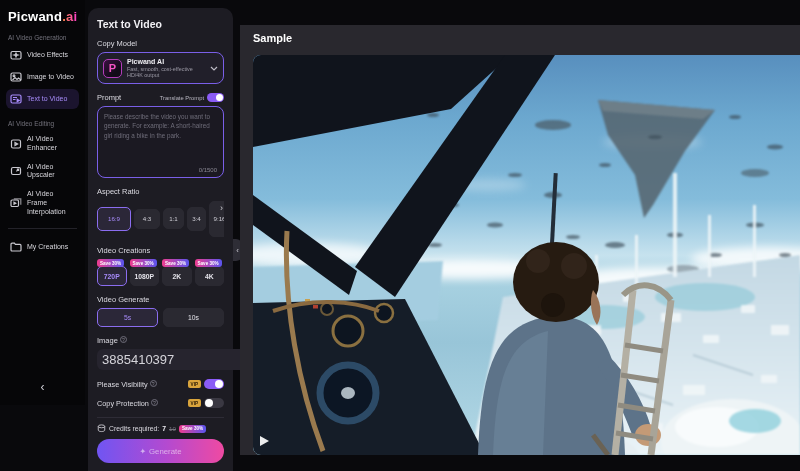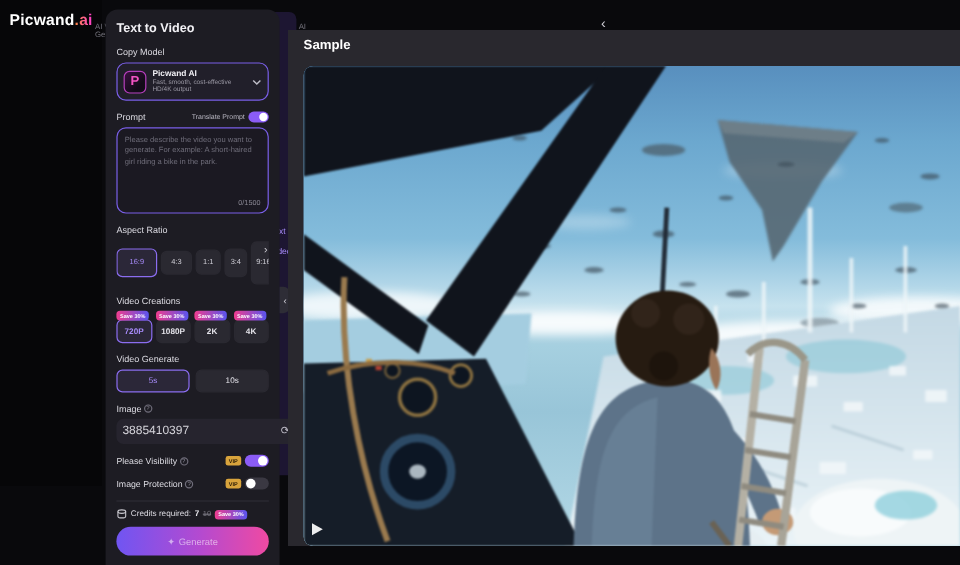--- a/index.html
+++ b/index.html
@@ -5,21 +5,21 @@
   * { margin:0; padding:0; box-sizing:border-box; }
   html,body { background:#050507; }
   .app {
     position:relative; width:800px; height:471px; overflow:hidden;
     background:#09090c; font-family:"Liberation Sans", sans-serif;
     -webkit-font-smoothing:antialiased;
   }
   
   .sidebar {
     position:absolute; left:0; top:0; width:85px; height:405px;
-    background:#060608; display:flex; flex-direction:row; padding:9px 6px 8px;
+    background:#060608; display:flex; flex-direction:column; padding:9px 6px 8px;
   }
   .logo { font-size:13px; font-weight:bold; color:#fff; letter-spacing:.2px; margin-left:2px; }
   .logo .ai {
     background:linear-gradient(90deg,#ff8a3d,#ff3dd0);
     -webkit-background-clip:text; background-clip:text; color:transparent;
   }
   .side-section-label { font-size:6.5px; color:#73727c; margin:10px 2px 3px; }
   .side-item {
     display:flex; align-items:center; gap:5px; padding:4px 4px; margin:1px 0;
     border-radius:6px; color:#d8d7dd; cursor:pointer;
@@ -114,21 +114,21 @@
     color:#e4e3ea; font-size:6.8px; display:flex; align-items:center; justify-content:center; cursor:pointer;
   }
   .dur-btn.active { background:#2b2738; border-color:#8b6df0; color:#a78bfa; }
   
   .seed-row { display:flex; gap:4px; margin-bottom:9px; }
   .seed-input-wrap {
     flex:1; display:flex; align-items:center; background:#26242e; border-radius:6px; padding:0 5px; height:21px;
   }
   .seed-input {
     flex:1; min-width:0; background:transparent; border:none; outline:none;
-    font-family:"Liberation Sans", sans-serif; font-size:10px; color:#d5d4da;
+    font-family:"Liberation Sans", sans-serif; font-size:13px; color:#d5d4da;
   }
   .refresh-ico { color:#b9b7c2; font-size:9px; line-height:1; cursor:pointer; }
   .lock-btn {
     width:26px; height:21px; border-radius:6px; background:#2e2c36;
     display:flex; align-items:center; justify-content:center; cursor:pointer;
   }
   
   .toggle-row { display:flex; align-items:center; justify-content:space-between; margin-bottom:9px; }
   .toggle-lbl { font-size:7.3px; color:#dcdbe2; }
   .toggle-right { display:flex; align-items:center; gap:3px; }
@@ -333,21 +333,21 @@
     <div class="toggle-row">
       <span class="toggle-lbl"><span>Please Visibility</span><span class="qmark">?</span></span>
       <span class="toggle-right">
         <span class="vip-badge">VIP</span>
         <span class="switch md on">
             <span class="knob"></span>
           </span>
       </span>
     </div>
     <div class="toggle-row">
-      <span class="toggle-lbl"><span>Image Protection</span><span class="qmark">?</span></span>
+      <span class="toggle-lbl"><span>Copy Protection</span><span class="qmark">?</span></span>
       <span class="toggle-right">
         <span class="vip-badge">VIP</span>
         <span class="switch md off">
             <span class="knob"></span>
           </span>
       </span>
     </div>
 
     <div class="panel-spacer"></div>
 

